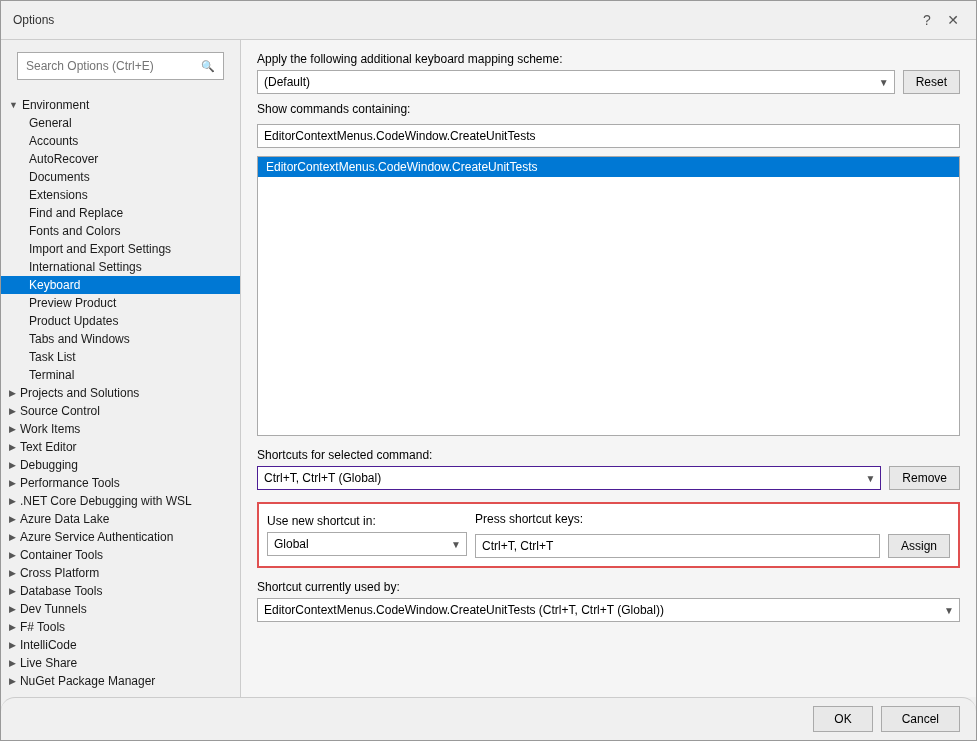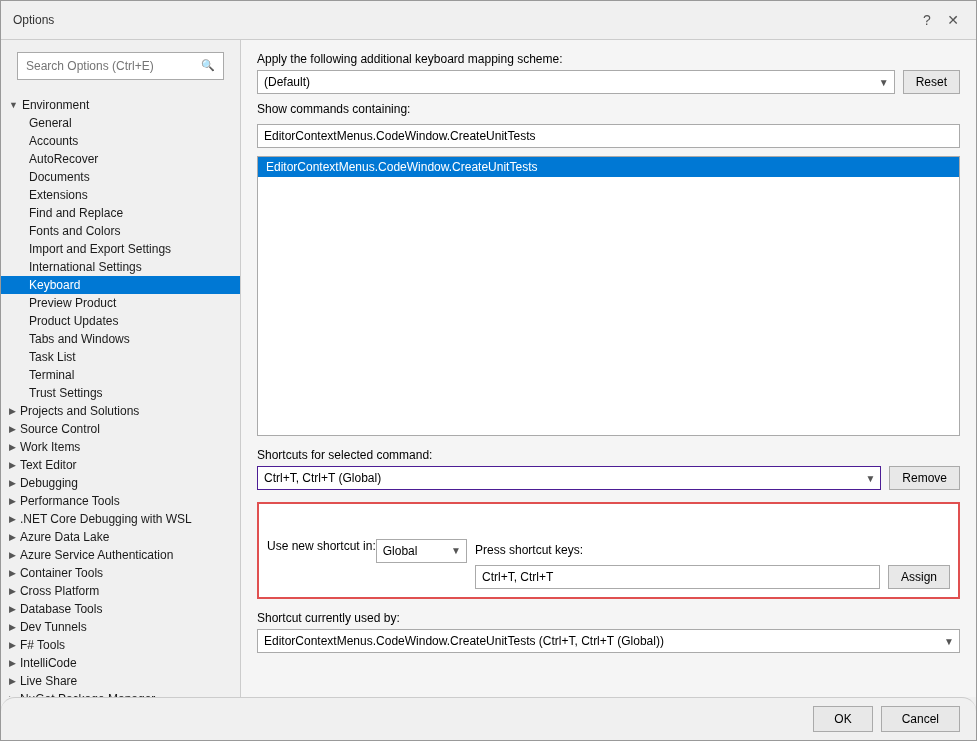--- a/index.html
+++ b/index.html
@@ -61,21 +61,21 @@
       width: 240px;
       border-right: 1px solid #ccc;
       background: #f0f0f0;
       display: flex;
       flex-direction: column;
     }
     .search-box-wrap {
       padding: 6px 8px;
       border-bottom: 1px solid #ccc;
       display: flex;
-      align-items: flex-start;
+      align-items: center;
       background: #fff;
       border: 1px solid #aaa;
       margin: 6px 8px;
     }
     .search-box-wrap input {
       flex: 1;
       border: none;
       outline: none;
       font-size: 12px;
       color: #333;
@@ -198,29 +198,28 @@
       padding: 8px;
       background: #fff;
     }
     .use-new-row {
       display: flex;
       gap: 8px;
       align-items: center;
     }
     .use-new-left {
       display: flex;
-      flex-direction: row;
+      flex-direction: column;
       flex: 0 0 200px;
     }
     .use-new-right {
       display: flex;
       flex-direction: column;
       gap: 4px;
       flex: 1;
-      margin-top: 31px;
     }
     .press-keys-row {
       display: flex;
       gap: 8px;
       align-items: center;
     }
 
     .shortcut-used-section {
       margin-top: 4px;
     }
@@ -279,21 +278,20 @@
           <div class="tree-item child"><span>Find and Replace</span></div>
           <div class="tree-item child"><span>Fonts and Colors</span></div>
           <div class="tree-item child"><span>Import and Export Settings</span></div>
           <div class="tree-item child"><span>International Settings</span></div>
           <div class="tree-item selected child"><span>Keyboard</span></div>
           <div class="tree-item child"><span>Preview Product</span></div>
           <div class="tree-item child"><span>Product Updates</span></div>
           <div class="tree-item child"><span>Tabs and Windows</span></div>
           <div class="tree-item child"><span>Task List</span></div>
           <div class="tree-item child"><span>Terminal</span></div>
-          <div class="tree-item child"><span>Trust Settings</span></div>
           <div class="tree-item parent">
             <span class="arrow">▶</span>
             <span>Projects and Solutions</span>
           </div>
           <div class="tree-item parent">
             <span class="arrow">▶</span>
             <span>Source Control</span>
           </div>
           <div class="tree-item parent">
             <span class="arrow">▶</span>

